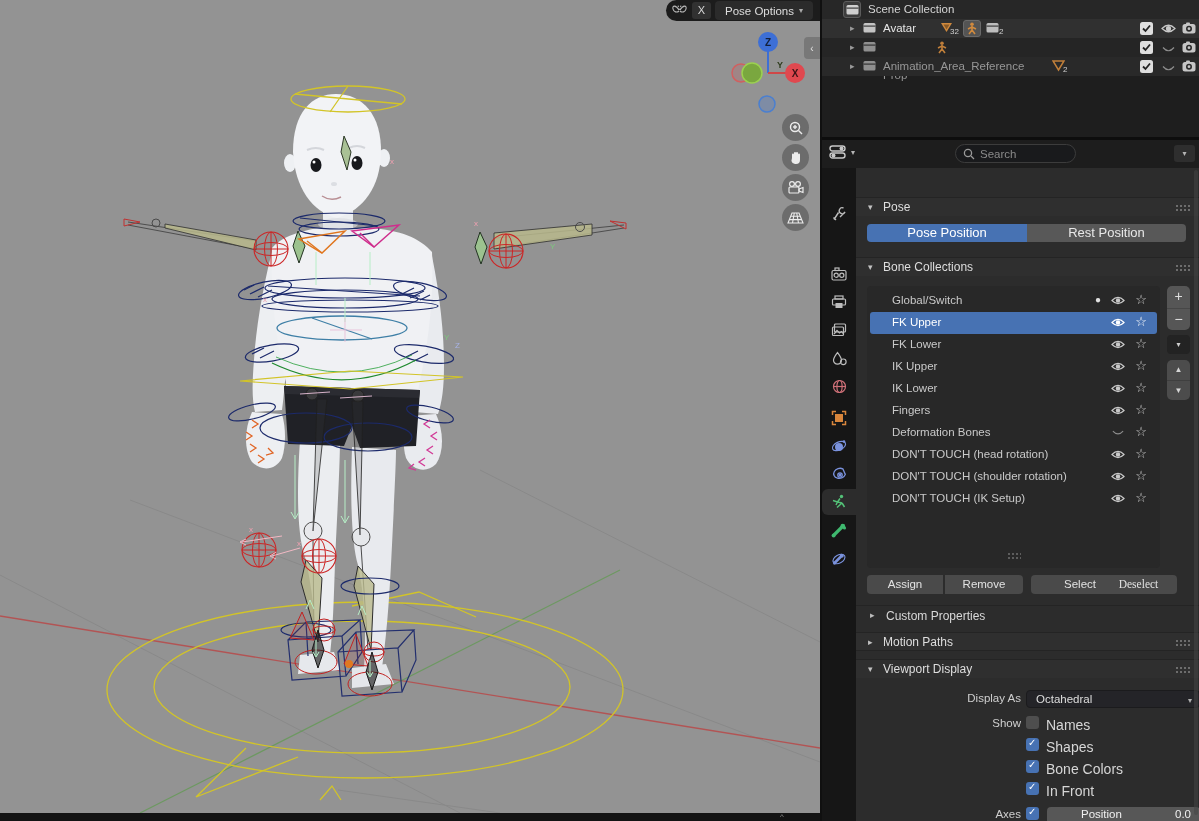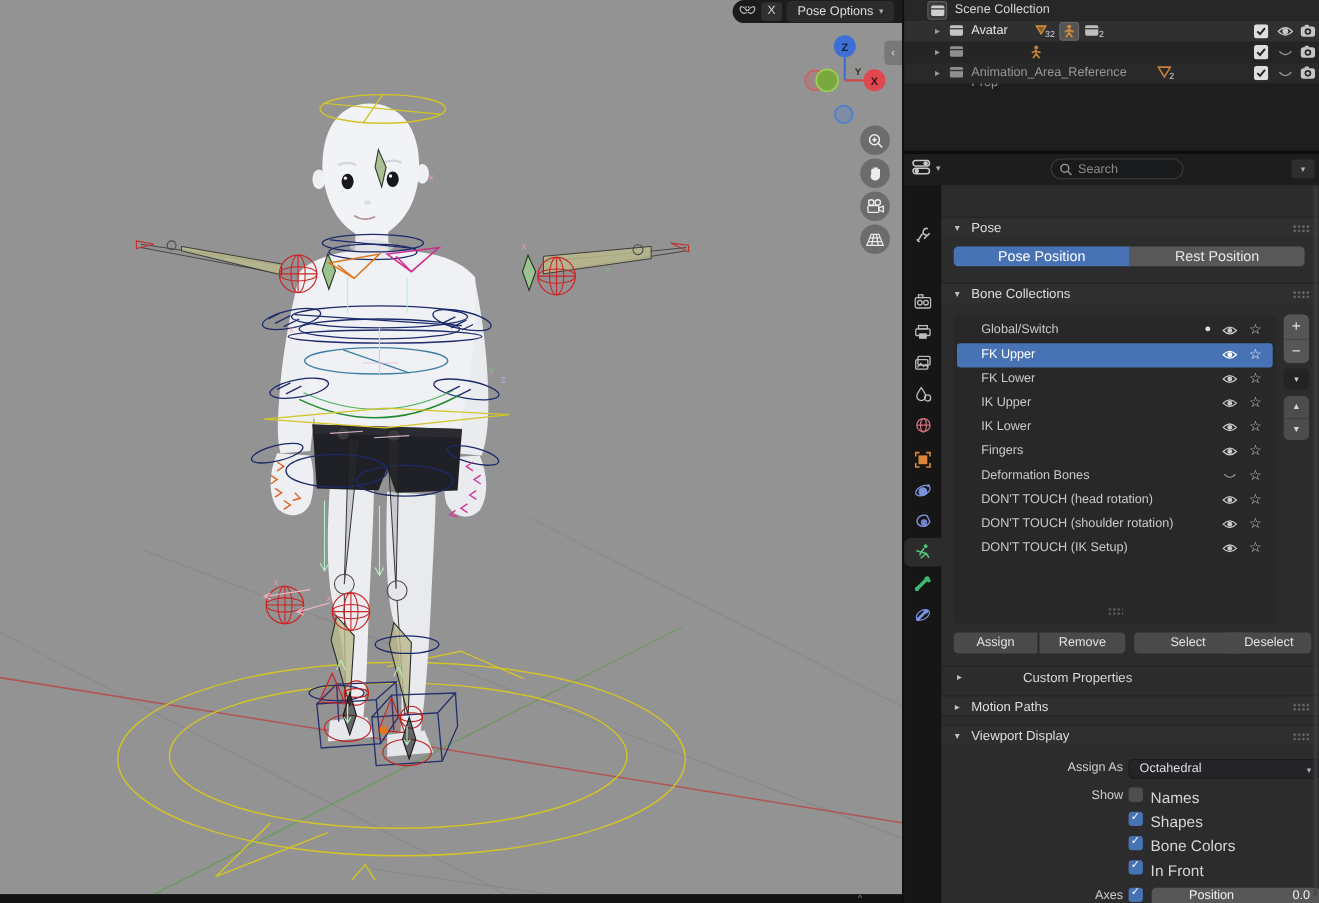--- a/index.html
+++ b/index.html
@@ -85,21 +85,21 @@
   .pm b + b { border-top:1px solid #474747; }
   #bc-menu { background:#232323; height:19px; font-size:8px; line-height:19px; color:#cfcfcf; border-radius:4px; }
   .ud { background:#4c4c4c; }
   .ud b { display:block; height:20px; font-size:8px; line-height:20px; color:#d5d5d5; font-weight:normal; }
   .ud b + b { border-top:1px solid #3f3f3f; }
 
   .op-btn { position:absolute; top:407px; height:19px; background:#4a4a4a; color:#e2e2e2; font-size:11.5px;
     text-align:center; line-height:19px; }
   .subpanel-hdr { position:absolute; left:0; width:345px; height:20px; border-top:1px solid #242424; color:#d8d8d8; font-size:12px; }
   .subpanel-hdr .tri { position:absolute; left:14px; top:4px; font-size:9px; color:#bdbdbd; }
-  .subpanel-hdr .ttl { position:absolute; left:30px; top:3px;margin-left:44px; }
+  .subpanel-hdr .ttl { position:absolute; left:30px; top:3px; }
 
   .vd-label { position:absolute; left:0; width:165px; text-align:right; color:#cfcfcf; font-size:11.5px; }
   .dropdown { position:absolute; left:170px; width:174px; height:18px; background:#242428; border:1px solid #1b1b1d;
     border-radius:4px; color:#dedede; font-size:11.5px; }
   .dropdown .val { position:absolute; left:9px; top:2px; }
   .dropdown .car { position:absolute; right:7px; top:5px; font-size:8px; color:#b0b0b0; }
   .chk { position:absolute; width:13px; height:13px; border-radius:3px; background:#4e4e4e; }
   .chk.on { background:#4772b3; }
   .chk.on:after { content:"✓"; color:#fff; font-size:10px; position:absolute; left:2px; top:-1px; }
   .chk-lbl { position:absolute; left:190px; color:#d6d6d6; font-size:14px; }
@@ -716,40 +716,40 @@
         </div>
         <div class="side-btn" id="bc-menu" style="top:167px;">▾</div>
         <div class="side-btn ud" style="top:192px;">
           <b>▲</b>
             <b>▼</b>
         </div>
 
         <span class="op-btn" style="left:11px;width:77px;border-radius:4px 0 0 4px;border-right:1px solid #2c2c2c;">Assign</span>
         <span class="op-btn" style="left:89px;width:78px;border-radius:0 4px 4px 0;">Remove</span>
         <span class="op-btn" style="left:175px;width:99px;border-radius:4px 0 0 4px;border-right:1px solid #2c2c2c;">Select</span>
-        <span class="op-btn" style="left:259px;width:77px;border-radius:0 4px 4px 0;">Deselect</span>
+        <span class="op-btn" style="left:244px;width:77px;border-radius:0 4px 4px 0;font-family:Liberation Serif, serif;">Deselect</span>
 
         <div class="subpanel-hdr" style="top:437px;">
           <span class="tri">▸</span>
           <span class="ttl">Custom Properties</span>
         </div>
 
         <div class="panel-hdr" style="top:464px;border-bottom:1px solid #242424;">
           <span class="tri">▸</span>
           <span class="ttl">Motion Paths</span>
           <span class="grip"></span>
         </div>
 
         <div class="panel-hdr" style="top:491px;">
           <span class="tri">▾</span>
           <span class="ttl">Viewport Display</span>
           <span class="grip"></span>
         </div>
 
-        <span class="vd-label" style="top:524px;">Assign As</span>
+        <span class="vd-label" style="top:524px;">Display As</span>
         <span class="dropdown" style="top:522px;">
           <span class="val">Octahedral</span>
           <span class="car">▾</span>
         </span>
 
         <span class="vd-label" style="top:549px;">Show</span>
         <span class="chk" style="left:170px;top:548px;"></span>
         <span class="chk-lbl" style="top:549px;">Names</span>
 
         <span class="chk on" style="left:170px;top:570px;"></span>

